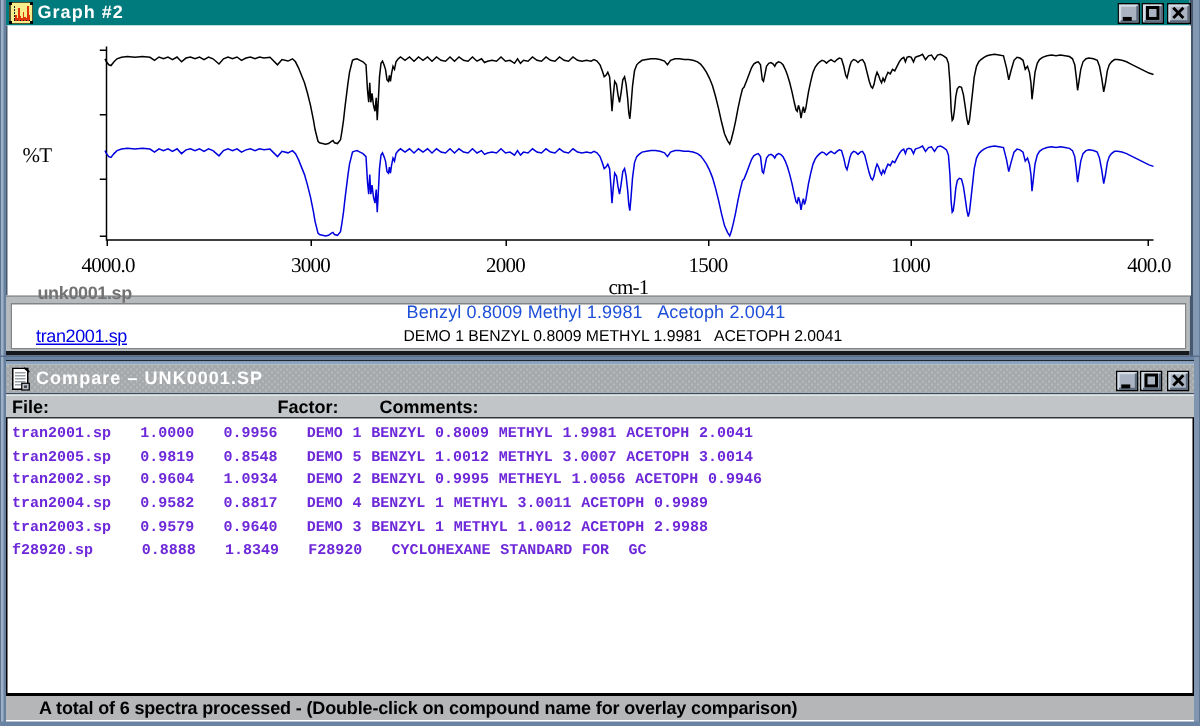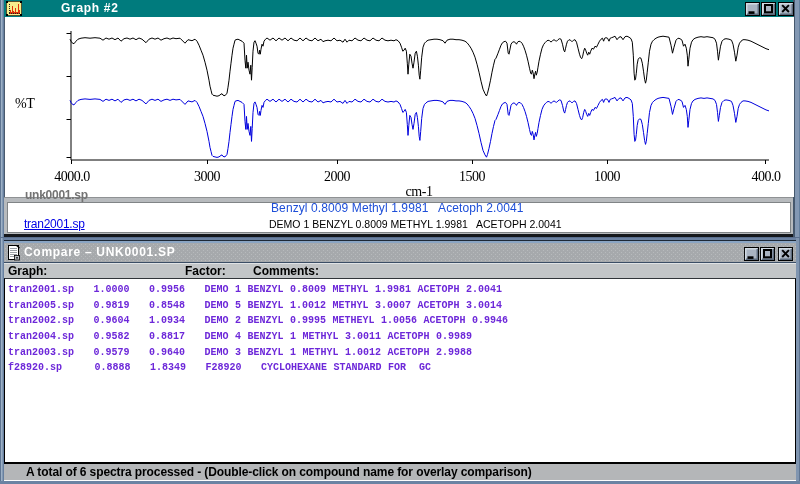--- a/index.html
+++ b/index.html
@@ -20,21 +20,21 @@
   <path d="M3.5,3 V13" stroke-dasharray="1 1"></path>
   <path d="M3,12.5 H14" stroke-dasharray="1 1"></path>
  </g>
  <g fill="#000">
   <rect x="0" y="0" width="2" height="2"></rect>
       <rect x="14" y="0" width="2" height="2"></rect>
   <rect x="0" y="13" width="2" height="2"></rect>
       <rect x="14" y="13" width="2" height="2"></rect>
  </g>
 </svg>
-<div class="a ttl" style="left:25px;top:0;height:17px;line-height:17px;margin-left:36px;">Graph #2</div>
+<div class="a ttl" style="left:25px;top:0;height:17px;line-height:17px;">Graph #2</div>
 <svg class="a" style="left:745px;top:2px;" width="15" height="14" viewBox="0 0 15 14">
     <rect x="0.5" y="0.5" width="14" height="13" fill="#a9b3c1" stroke="#000"></rect>
     <path d="M1,1.7 H13.3 M1.7,1 V12.3" stroke="#d2dbe4" stroke-width="1.5"></path>
     <path d="M2,12.3 H14 M13.3,2 V13" stroke="#5d6b7d" stroke-width="1.5"></path>
     <rect x="3.5" y="9.3" width="6" height="2.6" fill="#000"></rect>
   </svg>
 <svg class="a" style="left:760.5px;top:2px;" width="15" height="14" viewBox="0 0 15 14">
     <rect x="0.5" y="0.5" width="14" height="13" fill="#a9b3c1" stroke="#000"></rect>
     <path d="M1,1.7 H13.3 M1.7,1 V12.3" stroke="#d2dbe4" stroke-width="1.5"></path>
     <path d="M2,12.3 H14 M13.3,2 V13" stroke="#5d6b7d" stroke-width="1.5"></path>
@@ -110,21 +110,21 @@
     <rect x="4" y="3" width="7" height="7.3" fill="none" stroke="#000" stroke-width="2"></rect>
   </svg>
 <svg class="a" style="left:778px;top:247px;" width="15" height="14" viewBox="0 0 15 14">
     <rect x="0.5" y="0.5" width="14" height="13" fill="#a9b3c1" stroke="#000"></rect>
     <path d="M1,1.7 H13.3 M1.7,1 V12.3" stroke="#d2dbe4" stroke-width="1.5"></path>
     <path d="M2,12.3 H14 M13.3,2 V13" stroke="#5d6b7d" stroke-width="1.5"></path>
     <path d="M4.2,3.1 L10.9,10 M10.9,3.1 L4.2,10" stroke="#000" stroke-width="1.9"></path>
   </svg>
 
 <div class="a" style="left:4px;top:263px;width:792px;height:15px;background:#c2c5c7;border-top:1px solid #e0e3e5;box-sizing:border-box;"></div>
-<div class="a" style="left:8px;top:263.5px;font-size:12px;font-weight:bold;">Graph:</div>
+<div class="a" style="left:8px;top:263.5px;font-size:12px;font-weight:bold;">File:</div>
 <div class="a" style="left:105px;top:263.5px;font-size:12px;font-weight:bold;margin-top:26px;">Correlation:</div>
 <div class="a" style="left:185px;top:263.5px;font-size:12px;font-weight:bold;">Factor:</div>
 <div class="a" style="left:253px;top:263.5px;font-size:12px;font-weight:bold;">Comments:</div>
 
 <div class="a" style="left:4px;top:278px;width:792px;height:186px;background:#fff;border-left:1.5px solid #000;border-right:1.5px solid #000;border-top:1px solid #303438;border-bottom:2.5px solid #000;box-sizing:border-box;"></div>
 <pre class="a" style="left:8px;top:281.8px;margin:0;font-family:'Liberation Mono',monospace;font-size:10px;font-weight:bold;line-height:15.7px;word-spacing:0.5px;color:#6d28d9;">tran2001.sp   1.0000   0.9956   DEMO 1 BENZYL 0.8009 METHYL 1.9981 ACETOPH 2.0041
 tran2005.sp   0.9819   0.8548   DEMO 5 BENZYL 1.0012 METHYL 3.0007 ACETOPH 3.0014
 tran2002.sp   0.9604   1.0934   DEMO 2 BENZYL 0.9995 METHEYL 1.0056 ACETOPH 0.9946
 tran2004.sp   0.9582   0.8817   DEMO 4 BENZYL 1 METHYL 3.0011 ACETOPH 0.9989
 tran2003.sp   0.9579   0.9640   DEMO 3 BENZYL 1 METHYL 1.0012 ACETOPH 2.9988

